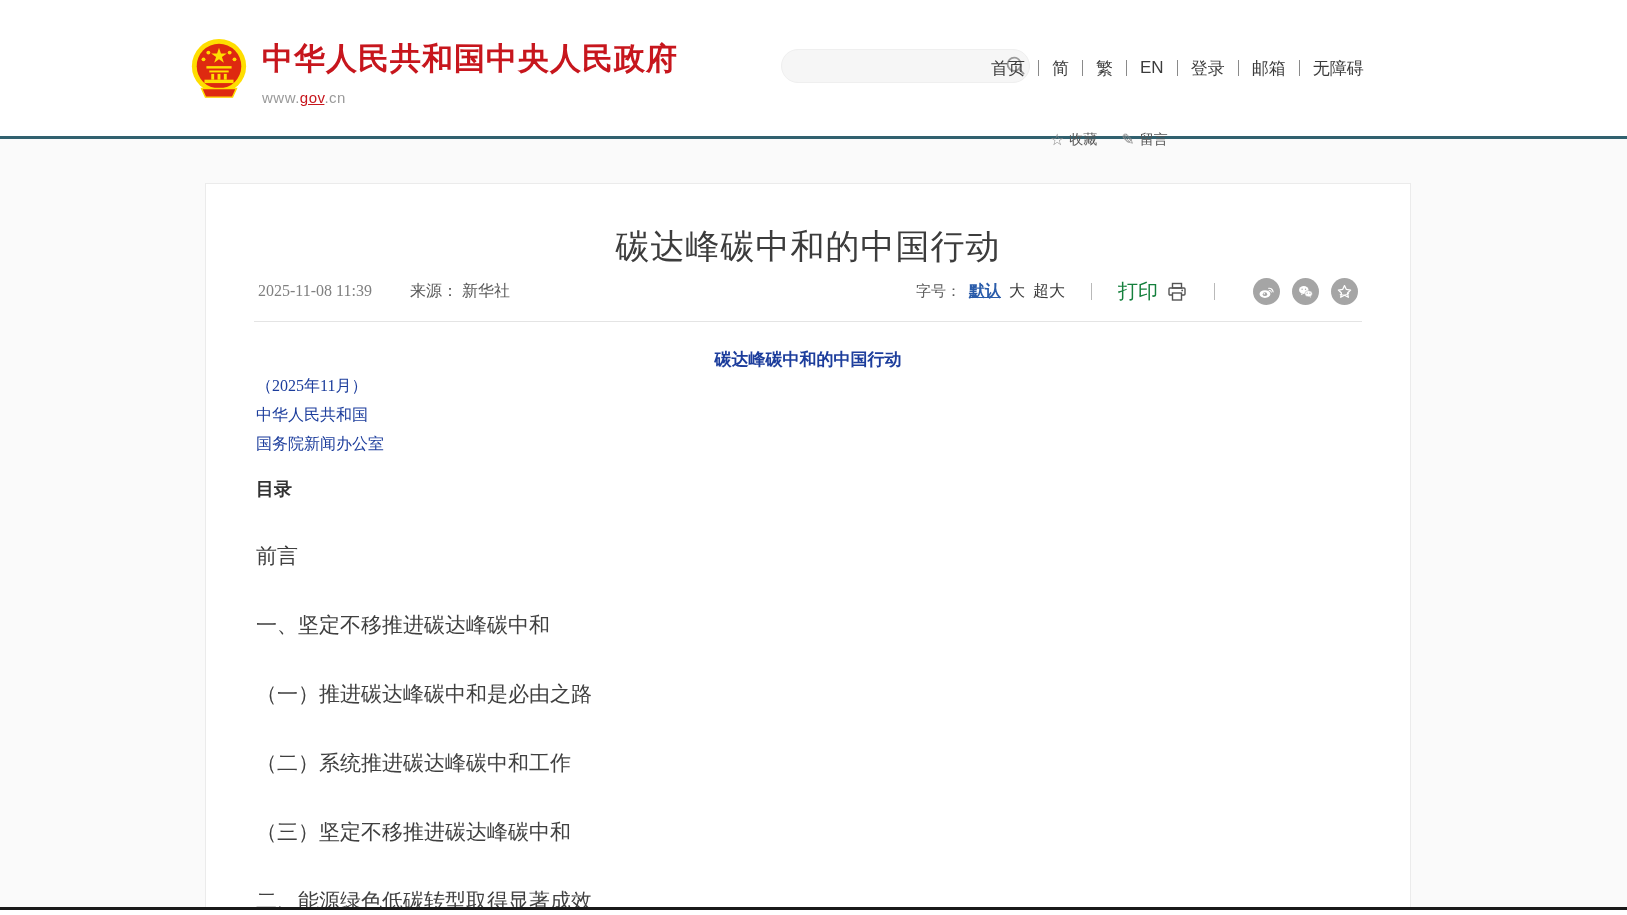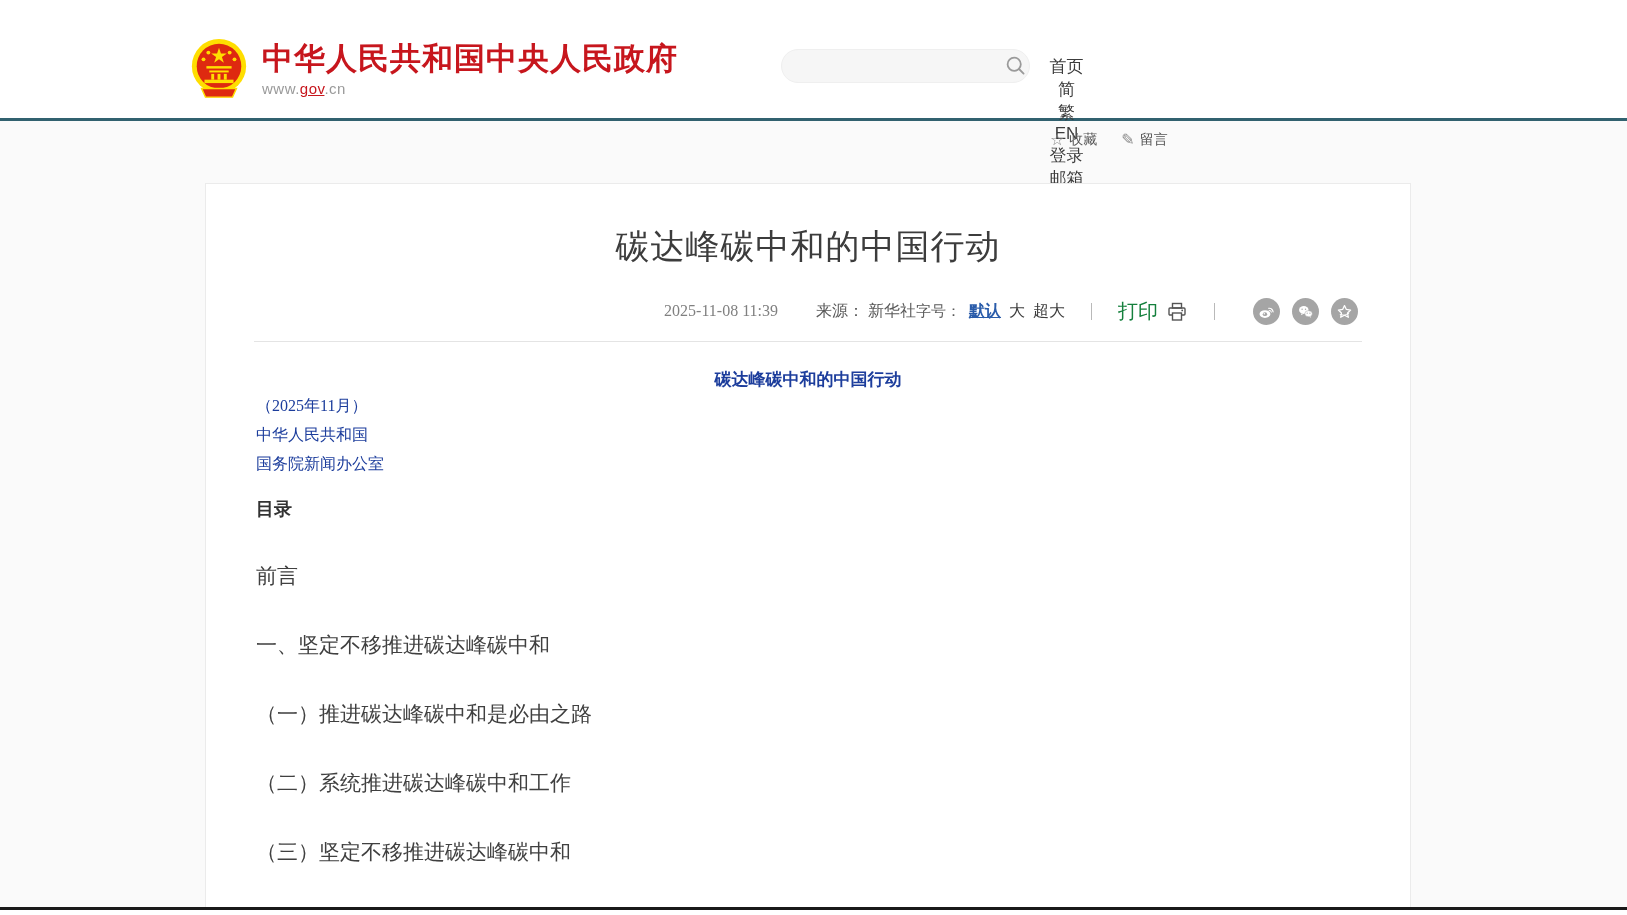--- a/index.html
+++ b/index.html
@@ -4,65 +4,65 @@
 <style>
   * { margin:0; padding:0; box-sizing:border-box; }
   html,body { background:#e9e9e9; }
   .page {
     position:relative; width:1627px; height:915px; overflow:hidden;
     background:#fafafa; font-family:"Liberation Sans","DejaVu Sans",sans-serif;
     margin:0 auto;
   }
   
   .site-header {
-    position:absolute; top:0; left:0; right:0; height:121px;
+    position:absolute; top:0; left:0; right:0; height:139px;
     background:#fff; border-bottom:3px solid #31616F;
   }
   .brand { position:absolute; left:188px; top:36px; display:flex; align-items:flex-start; }
   .emblem { width:62px; height:68px; }
   .brand-text { margin-left:12px; padding-top:6px; }
   .site-title {
     font-size:31px; font-weight:bold; color:#C7161D; letter-spacing:1px; line-height:1.1;
   }
-  .site-url { margin-top:4px; font-size:15px; color:#9a9a9a; letter-spacing:.5px; }
+  .site-url { margin-top:13px; font-size:15px; color:#9a9a9a; letter-spacing:.5px; }
   .site-url .gov { color:#C7161D; text-decoration:underline; }
   .search-box {
     position:absolute; left:781px; top:49px; width:249px; height:34px;
     background:#f6f6f6; border:1px solid #efefef; border-radius:17px;
     display:flex; align-items:center;
   }
   .search-box input {
     flex:1; border:none; outline:none; background:transparent;
     padding:0 6px 0 18px; font-size:15px; color:#333; font-family:inherit;
   }
   .search-box .mag { width:22px; height:22px; margin-right:12px; flex:0 0 auto; cursor:pointer; }
   .top-nav {
-    position:absolute; left:1041px; top:55px; height:26px;
-    display:flex; align-items:center; font-size:17px; color:#3c3c3c;flex-direction:column;
+    position:absolute; left:991px; top:55px; height:26px;
+    display:flex; align-items:center; font-size:17px; color:#3c3c3c;
   }
   .top-nav .nav-item { cursor:pointer; white-space:nowrap; }
   .top-nav .nav-sep { width:1px; height:16px; background:#8a8a8a; margin:0 13px; }
   
   .page-actions {
     position:absolute; left:1050px; top:131px; display:flex; align-items:center;
     font-size:14px; color:#555;
   }
   .page-actions .act { display:flex; align-items:center; cursor:pointer; margin-right:24px; }
   .page-actions .glyph { font-size:16px; color:#8a8a8a; margin-right:5px; line-height:1; }
   
   .card {
     position:absolute; left:205px; top:183px; width:1206px; height:760px;
     background:#fff; border:1px solid #ebebeb; padding:0 48px;
   }
   .article-title {
     margin-top:40px; text-align:center; font-size:34px; font-weight:400;
     color:#3c3c3c; letter-spacing:1px;
   }
   .meta-row {
-    margin-top:28px; display:flex; justify-content:flex-end; align-items:center;
+    margin-top:8px; display:flex; justify-content:space-between; align-items:center;
     padding:0 4px;
   }
   .meta-left { font-family:"Liberation Serif","DejaVu Serif",serif; font-size:16px; color:#808080; }
   .meta-left .src-label, .meta-left .src { color:#595959; }
   .meta-left .date { margin-right:34px; }
   .meta-right { display:flex; align-items:center; font-size:15px; color:#595959; }
   .fs-option { margin-left:8px; cursor:pointer; color:#3c3c3c; font-size:16px; }
   .fs-option.active { color:#2A5CAA; font-weight:bold; text-decoration:underline; }
   .meta-right .vsep { width:1px; height:17px; background:#b9b9b9; margin:0 26px; }
   .print-group { display:flex; align-items:center; cursor:pointer; color:#15803d; font-size:20px; }
@@ -221,19 +221,20 @@
       <p class="doc-title">碳达峰碳中和的中国行动</p>
       <p class="doc-line">（2025年11月）</p>
       <p class="doc-line">中华人民共和国</p>
       <p class="doc-line">国务院新闻办公室</p>
       <p class="toc-heading">目录</p>
       <p class="toc-item">前言</p>
       <p class="toc-item">一、坚定不移推进碳达峰碳中和</p>
       <p class="toc-item">（一）推进碳达峰碳中和是必由之路</p>
       <p class="toc-item">（二）系统推进碳达峰碳中和工作</p>
       <p class="toc-item">（三）坚定不移推进碳达峰碳中和</p>
+      <p class="toc-item">二、能源绿色低碳转型取得显著成效</p>
 
     </div>
   </main>
 
   <div class="bottom-line"></div>
   <div class="bottom-white"></div>
 </div>
 
 </body></html>

